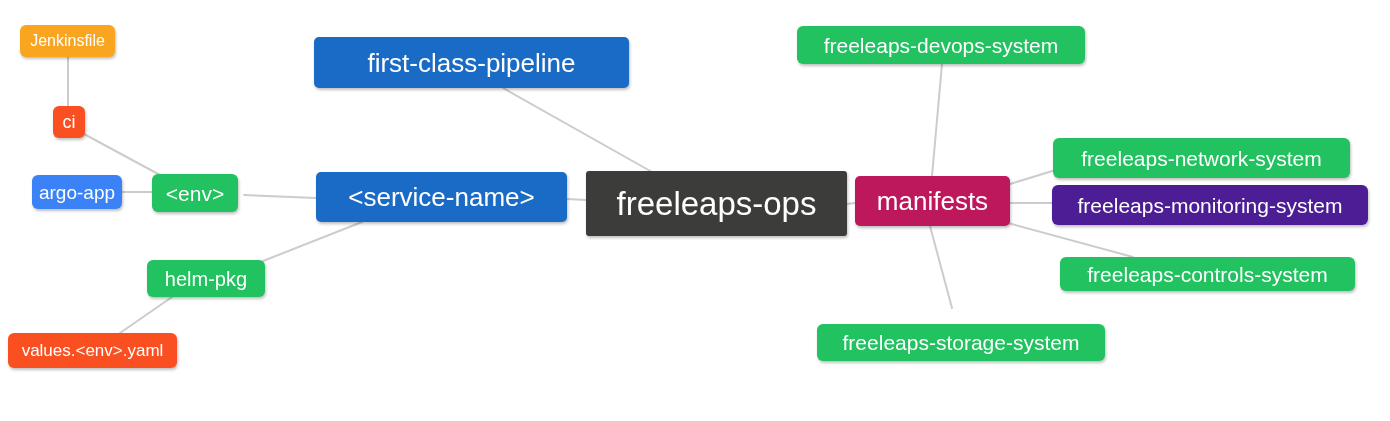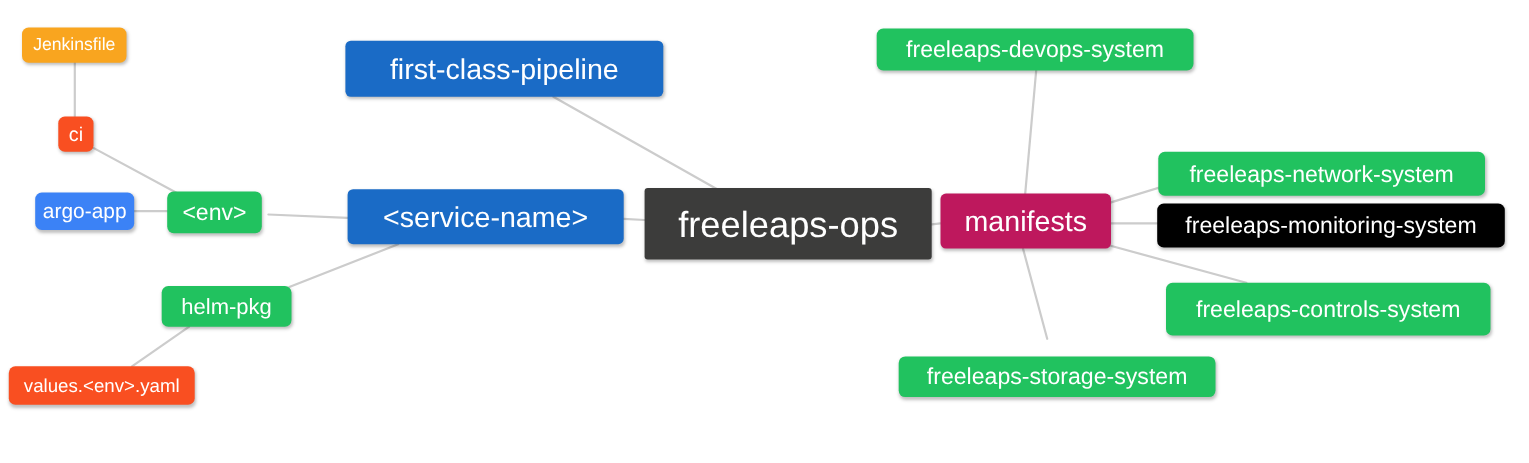--- a/index.html
+++ b/index.html
@@ -54,27 +54,27 @@
       <line x1="567" y1="199" x2="586" y2="200" stroke="#cccccc" stroke-width="2" stroke-linecap="round"></line>
       <line x1="847" y1="204" x2="855" y2="203" stroke="#cccccc" stroke-width="2" stroke-linecap="round"></line>
       <line x1="942" y1="64" x2="932" y2="176" stroke="#cccccc" stroke-width="2" stroke-linecap="round"></line>
       <line x1="1010" y1="184" x2="1121" y2="150" stroke="#cccccc" stroke-width="2" stroke-linecap="round"></line>
       <line x1="1010" y1="203" x2="1052" y2="203" stroke="#cccccc" stroke-width="2" stroke-linecap="round"></line>
       <line x1="1008" y1="223" x2="1133" y2="257" stroke="#cccccc" stroke-width="2" stroke-linecap="round"></line>
       <line x1="930" y1="226" x2="952" y2="308" stroke="#cccccc" stroke-width="2" stroke-linecap="round"></line>
     </svg>
 
 <div class="node root" style="left: 586px; top: 171px; width: 261px; height: 65px; font-size: 33px; background: rgb(60, 60, 59); color: rgb(255, 255, 255);">freeleaps-ops</div>
-    <div class="node branch" style="left: 314px; top: 37px; width: 289px; height: 51px; font-size: 26px; background: rgb(26, 107, 198); color: rgb(255, 255, 255);">first-class-pipeline</div>
+    <div class="node branch" style="left: 314px; top: 37px; width: 315px; height: 51px; font-size: 26px; background: rgb(26, 107, 198); color: rgb(255, 255, 255);">first-class-pipeline</div>
     <div class="node branch" style="left: 316px; top: 172px; width: 251px; height: 50px; font-size: 26px; background: rgb(26, 107, 198); color: rgb(255, 255, 255);">&lt;service-name&gt;</div>
     <div class="node branch" style="left: 855px; top: 176px; width: 155px; height: 50px; font-size: 26px; background: #be185d; color: rgb(255, 255, 255);">manifests</div>
     <div class="node leaf" style="left: 152px; top: 174px; width: 86px; height: 38px; font-size: 21px; background: rgb(33, 194, 95); color: rgb(255, 255, 255);">&lt;env&gt;</div>
     <div class="node leaf" style="left: 147px; top: 260px; width: 118px; height: 37px; font-size: 20px; background: rgb(33, 194, 95); color: rgb(255, 255, 255);">helm-pkg</div>
     <div class="node file" style="left: 53px; top: 106px; width: 32px; height: 32px; font-size: 18px; background: rgb(249, 79, 33); color: rgb(255, 255, 255);">ci</div>
     <div class="node file" style="left: 32px; top: 175px; width: 90px; height: 34px; font-size: 19px; background: #3b82f6; color: rgb(255, 255, 255);">argo-app</div>
     <div class="node file" style="left: 8px; top: 333px; width: 169px; height: 35px; font-size: 17px; background: rgb(249, 79, 33); color: rgb(255, 255, 255);">values.&lt;env&gt;.yaml</div>
     <div class="node script" style="left: 20px; top: 25px; width: 95px; height: 32px; font-size: 16px; background: rgb(249, 165, 31); color: rgb(255, 255, 255);">Jenkinsfile</div>
     <div class="node leaf" style="left: 797px; top: 26px; width: 288px; height: 38px; font-size: 21px; background: rgb(33, 194, 95); color: rgb(255, 255, 255);">freeleaps-devops-system</div>
     <div class="node leaf" style="left: 1053px; top: 110px; width: 297px; height: 40px; font-size: 21px; background: rgb(33, 194, 95); color: rgb(255, 255, 255); margin-top: 28px;">freeleaps-network-system</div>
-    <div class="node leaf" style="left: 1052px; top: 185px; width: 316px; height: 40px; font-size: 21px; background: #000000; color: rgb(255, 255, 255);">freeleaps-monitoring-system</div>
-    <div class="node leaf" style="left: 1060px; top: 257px; width: 295px; height: 48px; font-size: 21px; background: rgb(33, 194, 95); color: rgb(255, 255, 255);">freeleaps-controls-system</div>
+    <div class="node leaf" style="left: 1052px; top: 185px; width: 316px; height: 40px; font-size: 21px; background: #4c1d95; color: rgb(255, 255, 255);">freeleaps-monitoring-system</div>
+    <div class="node leaf" style="left: 1060px; top: 257px; width: 295px; height: 34px; font-size: 21px; background: rgb(33, 194, 95); color: rgb(255, 255, 255);">freeleaps-controls-system</div>
     <div class="node leaf" style="left: 817px; top: 324px; width: 288px; height: 37px; font-size: 21px; background: rgb(33, 194, 95); color: rgb(255, 255, 255);">freeleaps-storage-system</div>
   </div>
 
 </body></html>

